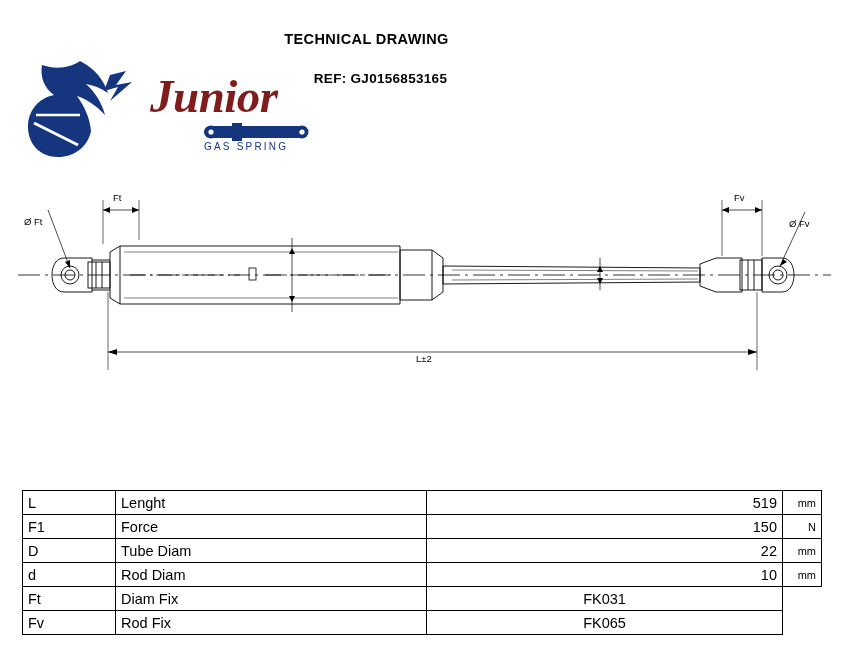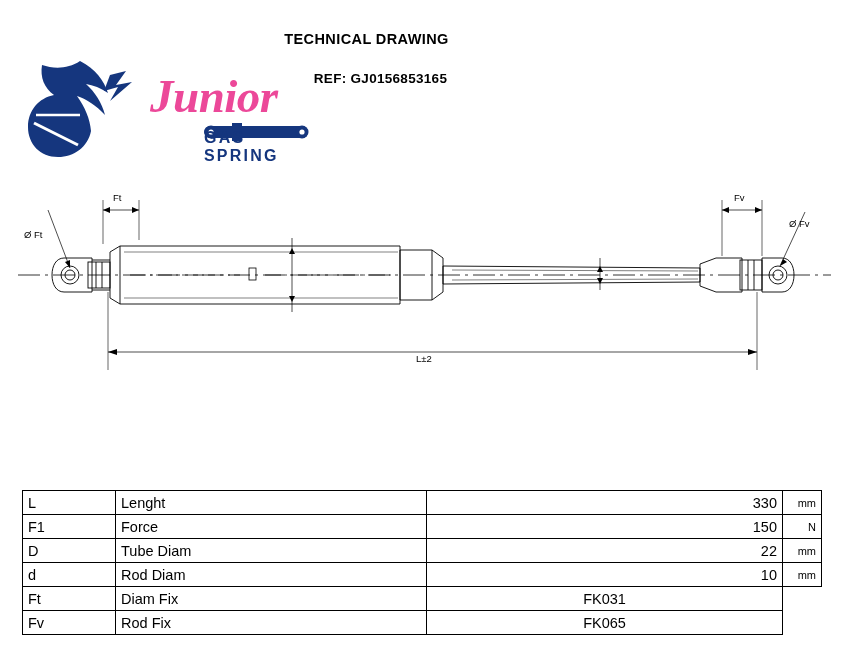--- a/index.html
+++ b/index.html
@@ -47,29 +47,29 @@
     height: 110px;
   }
   .logo-word {
     position: absolute;
     left: 128px;
     top: 14px;
     font-family: "Liberation Serif", serif;
     font-size: 47px;
     font-style: italic;
     font-weight: bold;
-    color: #ec4899;
+    color: #7f1d1d;
     letter-spacing: -0.5px;
   }
   .logo-sub {
     position: absolute;
     left: 182px;
-    top: 74px;
-    font-size: 16px;
-    font-weight: bold;
+    top: 86px;
+    font-size: 10px;
+    font-weight: normal;
     letter-spacing: 2.2px;
     color: #15367e;
   }
 
   
   .drawing {
     position: absolute;
     left: 0;
     top: 180px;
     width: 849px;
@@ -199,33 +199,33 @@
       <path d="M762,30 L755,27 L755,33 Z" fill="#000" stroke="none"></path>
 
       <line x1="108" y1="112" x2="108" y2="190" stroke-width="0.6"></line>
       <line x1="757" y1="112" x2="757" y2="190" stroke-width="0.6"></line>
       <line x1="108" y1="172" x2="757" y2="172" stroke-width="0.7"></line>
       <path d="M108,172 L117,169 L117,175 Z" fill="#000" stroke="none"></path>
       <path d="M757,172 L748,169 L748,175 Z" fill="#000" stroke="none"></path>
     </g>
   </svg>
 
-  <div class="dlabel" style="left:24px; top:36px;margin-top:13px;">Ø Ft</div>
+  <div class="dlabel" style="left:24px; top:36px;">Ø Ft</div>
   <div class="dlabel" style="left:113px; top:12px;">Ft</div>
   <div class="dlabel" style="left:734px; top:12px;">Fv</div>
   <div class="dlabel" style="left:789px; top:38px;">Ø Fv</div>
   <div class="dlabel" style="left:416px; top:173px;">L±2</div>
 </div>
 
 <table class="spec-table">
   <tbody>
     <tr>
       <td class="c-code">L</td>
       <td class="c-desc">Lenght</td>
-      <td class="c-val">330</td>
+      <td class="c-val">519</td>
       <td class="c-unit">mm</td>
     </tr>
     <tr>
       <td class="c-code">F1</td>
       <td class="c-desc">Force</td>
       <td class="c-val">150</td>
       <td class="c-unit">N</td>
     </tr>
     <tr>
       <td class="c-code">D</td>

